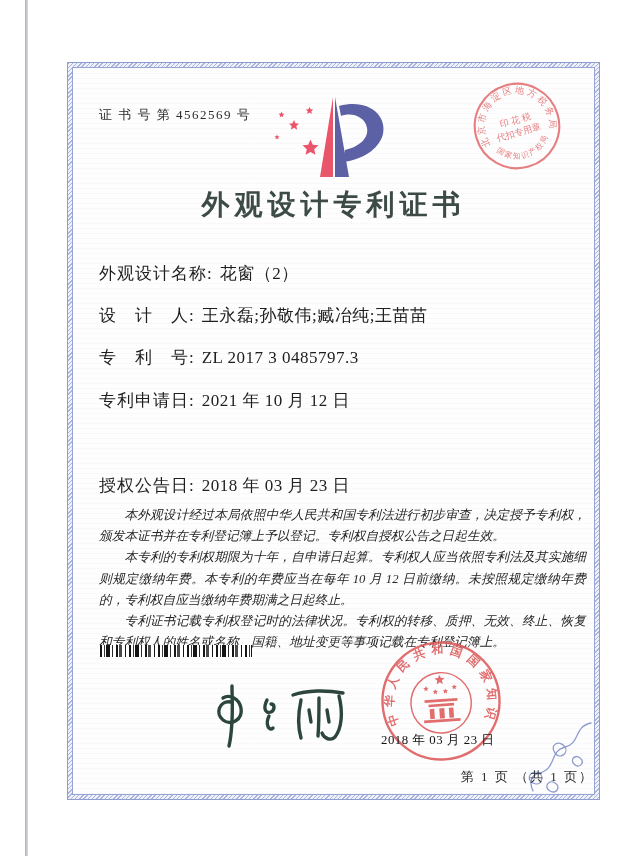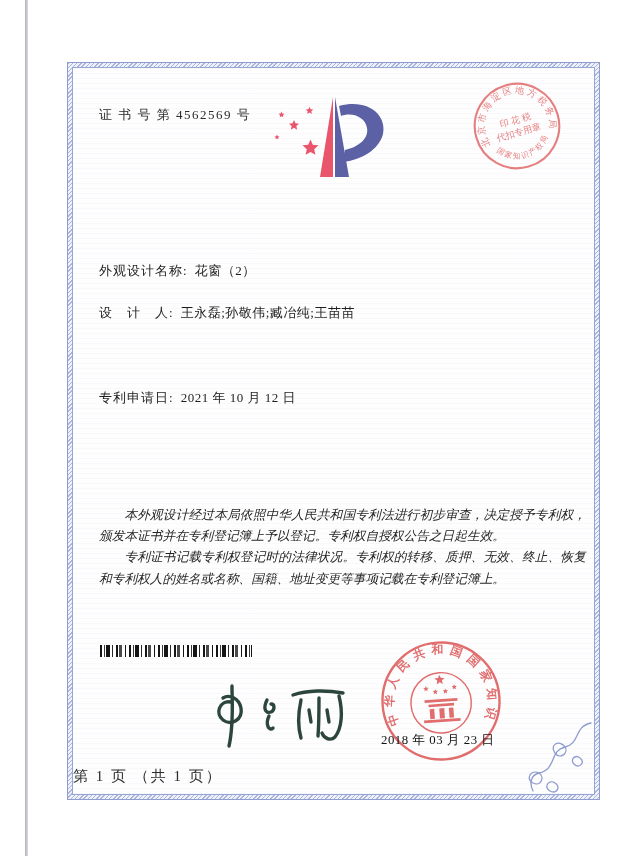--- a/index.html
+++ b/index.html
@@ -26,21 +26,21 @@
   }
   .cert-number {
     position:absolute; left:26px; top:38px; font-size:13px; color:#2b2b2b;
     letter-spacing:1.5px;
   }
   .logo { position:absolute; left:198px; top:22px; width:130px; height:96px; }
   .cert-title {
     position:absolute; left:0; right:0; top:118px; text-align:center;
     font-size:28px; font-weight:bold; color:#3d4b45; letter-spacing:5px;
   }
-  .field { position:absolute; left:26px; right:20px; font-size:13px; color:#1e1e1e; white-space:nowrap; }
+  .field { position:absolute; left:26px; right:20px; font-size:17px; color:#1e1e1e; white-space:nowrap; }
   .field .lbl { letter-spacing:1px; }
   .field .val { margin-left:7px; letter-spacing:0.5px; }
   .f0{top:194px} .f1{top:236px} .f2{top:278px} .f3{top:321px} .f4{top:363px} .f5{top:406px}
   .body-text {
     position:absolute; left:26px; right:8px; top:437px;
     font-size:12.7px; line-height:21.2px; color:#242424;
     text-align:justify; font-style:italic;
   }
   .body-text p { text-indent:2em; }
   .barcode {
@@ -56,22 +56,22 @@
     font-weight:bold; line-height:26px; letter-spacing:2px;
   }
   .signature { position:absolute; left:128px; top:612px; width:160px; height:72px; }
   .big-seal { position:absolute; left:304px; top:569px; width:128px; height:128px; opacity:0.88; transform:rotate(-4deg); }
   .seal-date {
     position:absolute; left:308px; top:664px; font-size:12.8px; color:#111;
     letter-spacing:0.5px; white-space:nowrap;
   }
   .tax-stamp { position:absolute; left:396px; top:10px; width:96px; height:96px; opacity:0.8; transform:rotate(-16deg); }
   .footer {
-    position:absolute; left:0; right:0; bottom:8px; text-align:left;
-    font-size:15px; color:#2c2c2c; letter-spacing:2px;
+    position:absolute; left:0; right:0; bottom:8px; text-align:right;
+    font-size:13px; color:#2c2c2c; letter-spacing:2px;
   }
   .corner-flourish { position:absolute; right:1px; bottom:1px; width:72px; height:72px; }
 </style>
 </head>
 <body>
 
 <div class="page">
 
   <div class="scan-edge"></div>
 
@@ -91,33 +91,41 @@
           <use href="#star" x="17" y="29" width="12" height="12"></use>
           <use href="#star" x="34" y="16" width="9" height="9"></use>
           <use href="#star" x="7" y="21" width="7" height="7"></use>
           <use href="#star" x="3" y="44" width="6" height="6"></use>
         </g>
         <polygon points="62,7 49,87 62,87" fill="#e9556a"></polygon>
         <polygon points="64,7 64,87 78,87" fill="#5c61a6"></polygon>
         <path fill="#5c61a6" d="M68,16 C98,8 116,26 112,44 C108,60 90,70 72,72 L74,60 C88,57 98,48 96,38 C94,26 80,22 70,26 Z"></path>
       </svg>
 
+      <div class="cert-title">外观设计专利证书</div>
 
       <div class="field f0">
         <span class="lbl">外观设计名称:</span><span class="val">花窗（2）</span>
       </div>
       <div class="field f1">
         <span class="lbl">设　计　人:</span><span class="val">王永磊;孙敬伟;臧冶纯;王苗苗</span>
       </div>
+      <div class="field f2">
+        <span class="lbl">专　利　号:</span><span class="val">ZL 2017 3 0485797.3</span>
+      </div>
       <div class="field f3">
         <span class="lbl">专利申请日:</span><span class="val">2021 年 10 月 12 日</span>
+      </div>
+      <div class="field f5">
+        <span class="lbl">授权公告日:</span><span class="val">2018 年 03 月 23 日</span>
       </div>
 
       <div class="body-text">
         <p>本外观设计经过本局依照中华人民共和国专利法进行初步审查，决定授予专利权，颁发本证书并在专利登记簿上予以登记。专利权自授权公告之日起生效。</p>
+        <p>本专利的专利权期限为十年，自申请日起算。专利权人应当依照专利法及其实施细则规定缴纳年费。本专利的年费应当在每年 10 月 12 日前缴纳。未按照规定缴纳年费的，专利权自应当缴纳年费期满之日起终止。</p>
         <p>专利证书记载专利权登记时的法律状况。专利权的转移、质押、无效、终止、恢复和专利权人的姓名或名称、国籍、地址变更等事项记载在专利登记簿上。</p>
       </div>
 
       <div class="barcode"></div>
 
 
       <svg class="signature" viewBox="0 0 160 72" aria-hidden="true">
         <g fill="none" stroke="#2c463c" stroke-width="3.4" stroke-linecap="round" stroke-linejoin="round">
           <path d="M30,22 C18,20 14,34 22,40 C30,46 42,40 40,28 C38,18 28,14 22,18"></path>
           <path d="M31,6 C31,22 33,44 28,66"></path>

